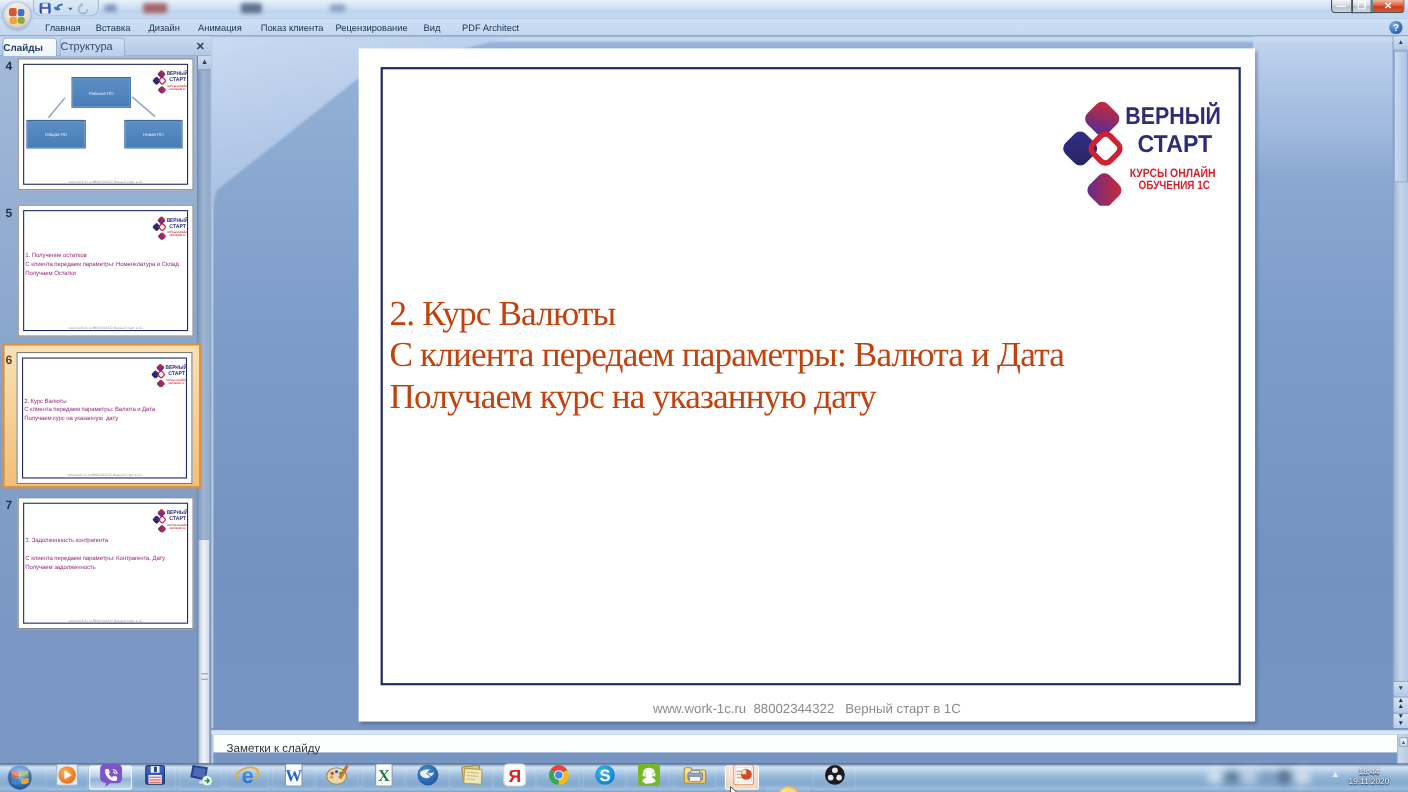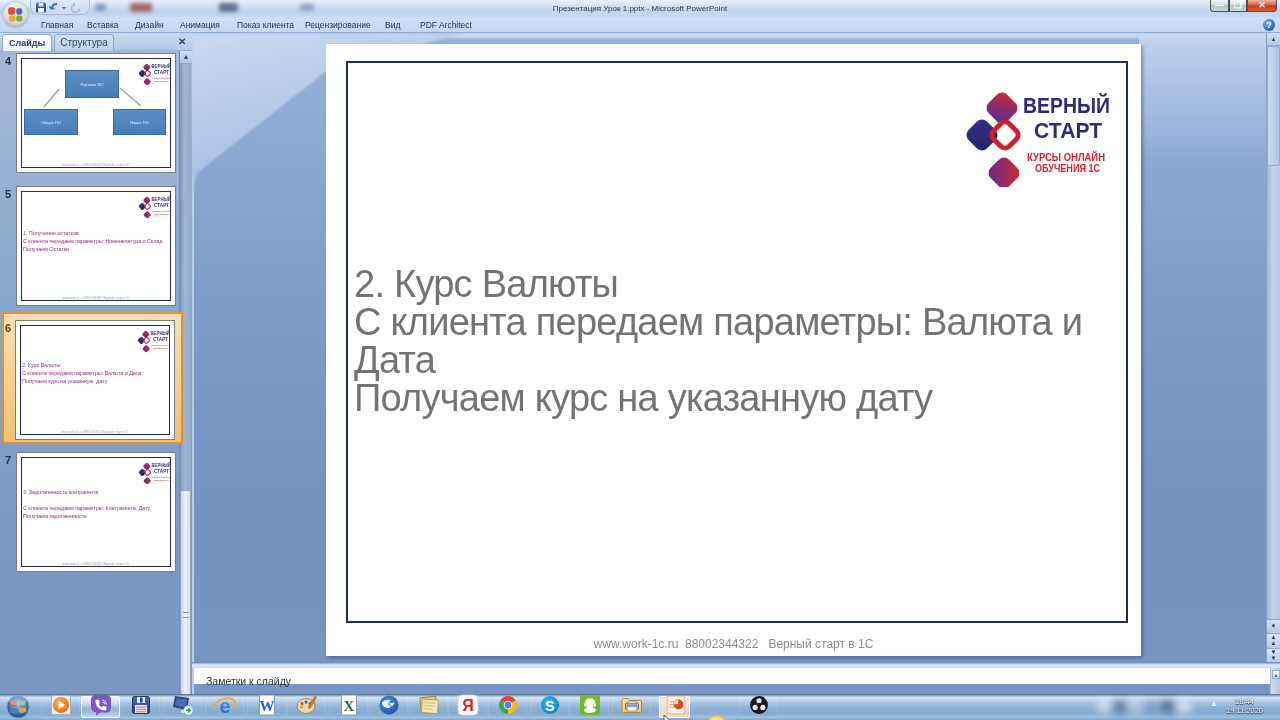--- a/index.html
+++ b/index.html
@@ -39,21 +39,21 @@
 
 #help { left:1263px; top:19px; width:12px; height:12px; border-radius:50%;
   background:radial-gradient(circle at 35% 30%, #7ab3e8, #2a63b0 70%, #1a4a90);
   color:#fff; font-size:9px; font-weight:bold; text-align:center; line-height:12px; }
 
 
 #panel { left:0; top:33px; width:192px; height:663px;
   background:linear-gradient(#a6bbda, #90abd0 30%, #82a0c9 55%, #7b98c4 80%, #7b98c4); }
 #paneltabs { left:0; top:0; width:192px; height:18px;
   background:linear-gradient(#c8daf0,#b2c9e6); border-bottom:1px solid #9ab3d6;}
-.ptab { position:absolute; top:1px; height:17px; font-size:11px; text-align:center;
+.ptab { position:absolute; top:1px; height:17px; font-size:11px; 
   border:1px solid #8fa9cc; border-bottom:none; border-radius:4px 4px 0 0; }
 #ptab1 { left:2px; width:50px; background:linear-gradient(#fdfefe,#eef4fb); font-weight:bold; color:#1e3c5c; line-height:16px; font-size:9px;}
 #ptab2 { left:54px; width:60px; background:linear-gradient(#d3e2f4,#b9cfe9); color:#2a4a6c; line-height:16px; font-size:10px;}
 #pclose { position:absolute; left:178px; top:3px; font-size:10px; color:#33455c; font-weight:bold;}
 
 
 #pscroll { left:179px; top:18px; width:12px; height:644px;
   background:linear-gradient(90deg,#7e95b8,#9fb5d4 40%,#93aac9); border-left:1px solid #778cab;}
 #pscroll-thumb { position:absolute; left:0px; top:439px; width:11px; height:205px;
   background:linear-gradient(90deg,#c3cfdf,#eef2f7 45%,#d4dde8); border:1px solid #98a8bc; border-radius:1px; }
@@ -79,21 +79,21 @@
 .thumbtext { position:absolute; color:#99307e; font-size:5.5px; line-height:8px; white-space:pre; letter-spacing:-0.1px; }
 
 
 #editor { left:192px; top:33px; width:1088px; height:663px; overflow:hidden;
   background:linear-gradient(#96b2d8, #7e9cc9 40%, #7492c0 75%, #7896c3); }
 #editor-sheen { left:0; top:0; width:1088px; height:200px; }
 
 #slide { left:134px; top:11px; width:815px; height:612px; background:#fff;
   box-shadow:2px 2px 3px rgba(40,60,100,.45); }
 #slide-border { position:absolute; left:20px; top:17px; width:782px; height:562px; border:2px solid #1f2a66; }
-#slide-text { position:absolute; left:28px; top:221px; font-size:38px; line-height:38px; color:#737373; letter-spacing:-0.75px; }
+#slide-text { position:absolute; left:28px; top:221px; font-size:32px; line-height:38px; color:#c2410c; letter-spacing:-0.75px;font-family:Liberation Serif, serif; }
 #slide-footer { position:absolute; left:0; bottom:5px; width:100%; text-align:center; font-size:12px; color:#8b8b8b; }
 
 
 #rscroll { left:1074px; top:0px; width:14px; height:629px;
   background:linear-gradient(90deg,#9db3d2,#c4d6ec 45%,#b4c9e2); border-left:1px solid #8ba2c4; }
 
 
 #splitter { left:0px; top:629px; width:1088px; height:6px; background:linear-gradient(#7590ba 0%,#7590ba 18%,#c3d5ec 30%,#dae7f6 60%,#cdddf0); }
 #notes { left:2px; top:635px; width:1076px; height:16px; background:#fdfefe; }
 #notes span { position:absolute; left:12px; top:7px; font-size:10.5px; color:#333; }
@@ -113,21 +113,20 @@
 #clock { position:absolute; right:17px; top:3px; text-align:center; color:#ffffff; font-size:7.5px; line-height:9px; text-shadow:0 0 2px rgba(10,30,60,.9), 0 1px 1px rgba(10,30,60,.8); }
 #tray-blur { position:absolute; left:1098px; top:2px; width:108px; height:20px; }
 .blob { position:absolute; filter:blur(4px); border-radius:40%; }
 #tray-arrow { position:absolute; left:1210px; top:5px; color:#e8f0f8; font-size:8px; }
 </style>
 </head>
 <body>
 <div id="app">
 
   <div id="titlebar" class="abs"></div>
-  <div id="title-text">Презентация Урок 1.pptx - Microsoft PowerPoint</div>
   <div id="qat" class="abs">
     <svg width="60" height="15" viewBox="0 0 60 15">
       <rect x="5" y="2.5" width="10" height="10" rx="1.5" fill="url(#lg-floppy)"></rect>
       <rect x="7.5" y="3" width="5" height="3.5" fill="#dfe6f0"></rect>
       <rect x="7" y="8" width="6" height="4.5" fill="#eef2f8"></rect>
       <path d="M26 4 Q21 4 20.5 9 M20.5 9 L18.5 6.5 M20.5 9 L23.5 8" stroke="#3a6ec0" stroke-width="1.8" fill="none"></path>
       <path d="M31 7 l2 2.5 2 -2.5 z" fill="#4a6a94"></path>
       <path d="M44 4.5 A4 4 0 1 0 48.5 8.5 M44 4.5 l-1.5 -1.5 M44 4.5 l-1.8 1.4" stroke="#a9b6cc" stroke-width="1.6" fill="none"></path>
     </svg>
   </div>

